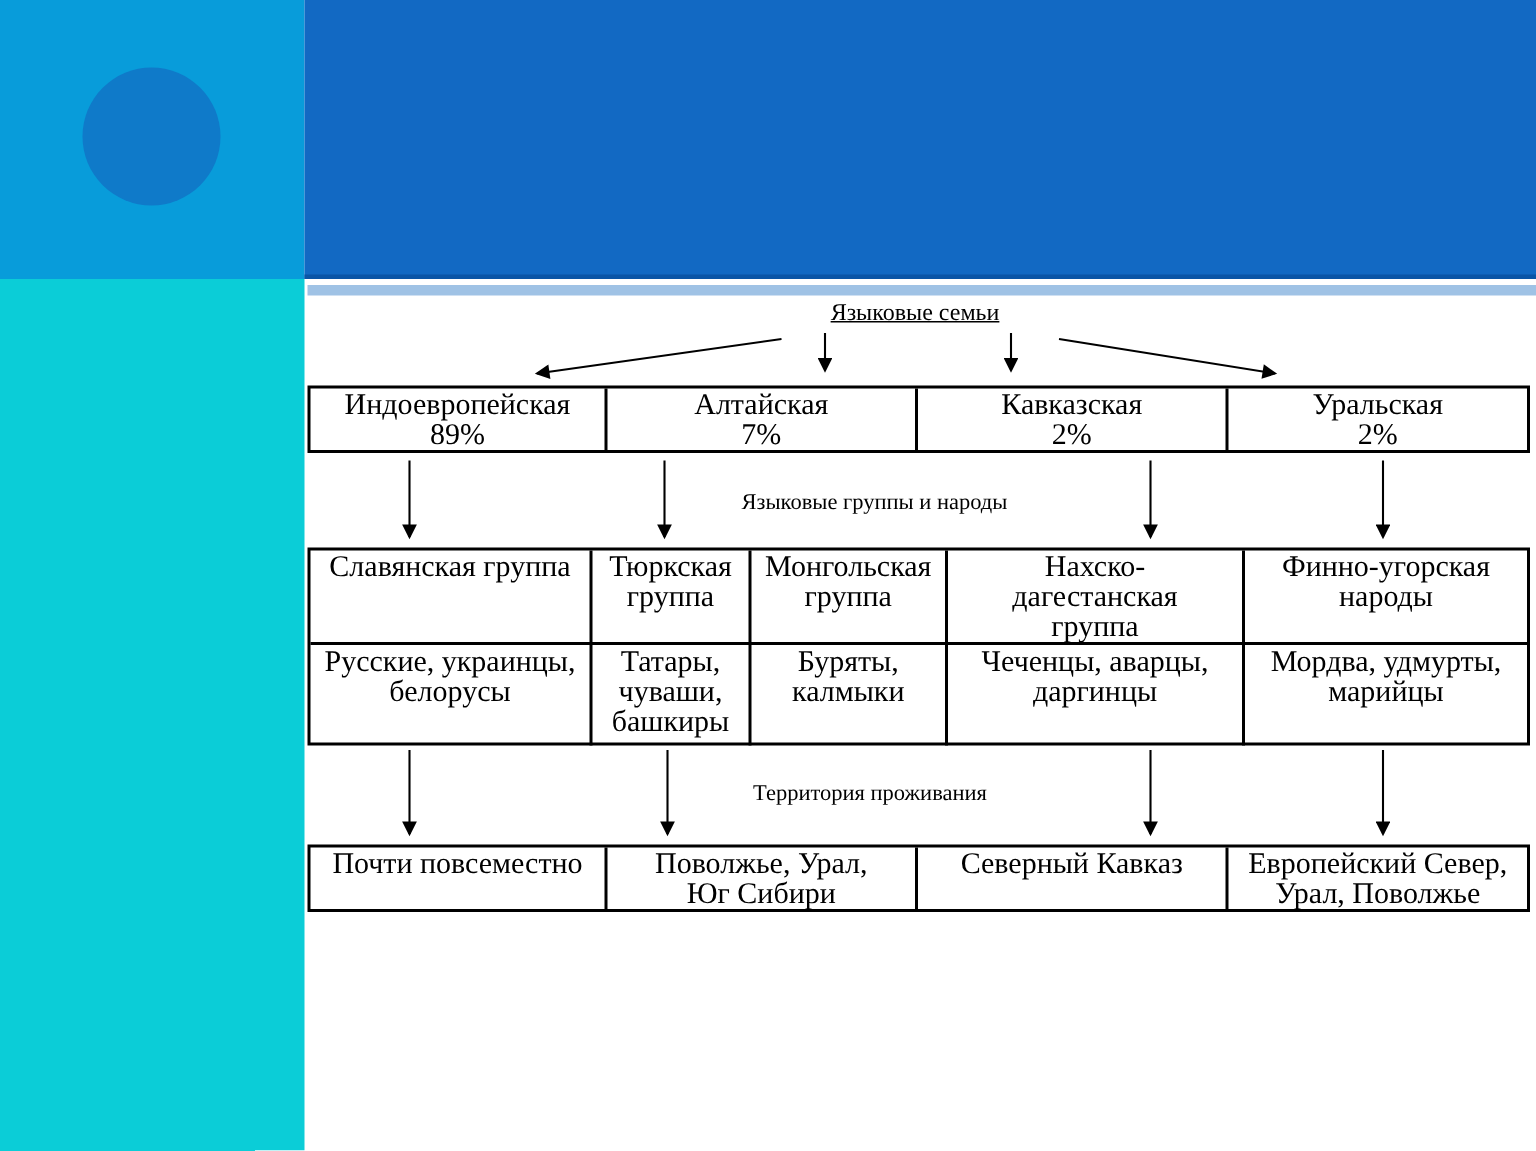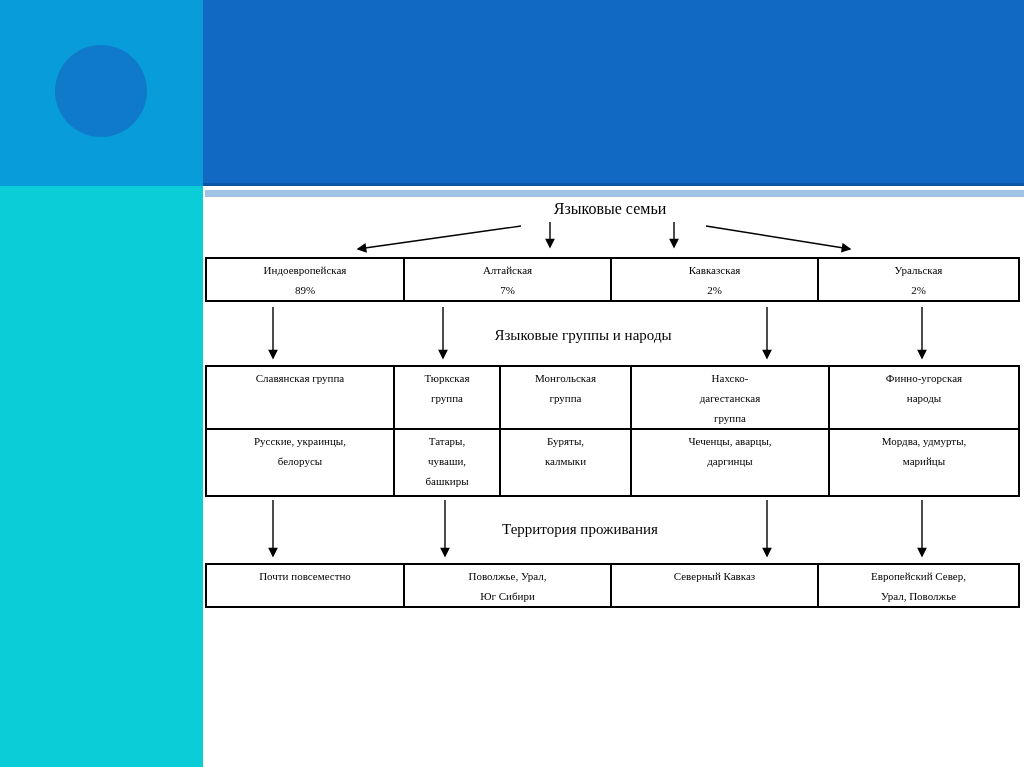--- a/index.html
+++ b/index.html
@@ -52,36 +52,36 @@
 
   
   .lbl {
     position: absolute;
     width: 300px;
     text-align: center;
     font-size: 15px;
     line-height: 19px;
     white-space: nowrap;
   }
-  .lbl.title     { left: 460px; top: 199px; font-size: 16px; }
+  .lbl.title     { left: 460px; top: 199px; font-size: 16px; text-decoration: underline; }
   .lbl.grp-lbl   { left: 433px; top: 326px; }
   .lbl.terr-lbl  { left: 430px; top: 520px; }
 
   
   .row {
     position: absolute; left: 205px; width: 815px;
     display: flex;
     border: 2px solid #000;
     box-sizing: border-box;
     background: #fff;
   }
   .cell {
     box-sizing: border-box;
     border-right: 2px solid #000;
-    font-size: 11px; line-height: 20px;
+    font-size: 20px; line-height: 20px;
     text-align: center;
     padding: 1px 2px 0 2px;
     white-space: pre-line;
     overflow: hidden;
   }
   .cell:last-child { border-right: none; flex: 1; }
 
   .fam-row  { top: 257px; height: 45px; }
   .terr-row { top: 563px; height: 45px; }
   .fw1 { flex: 0 0 198px; } .fw2 { flex: 0 0 207px; } .fw3 { flex: 0 0 207px; }

